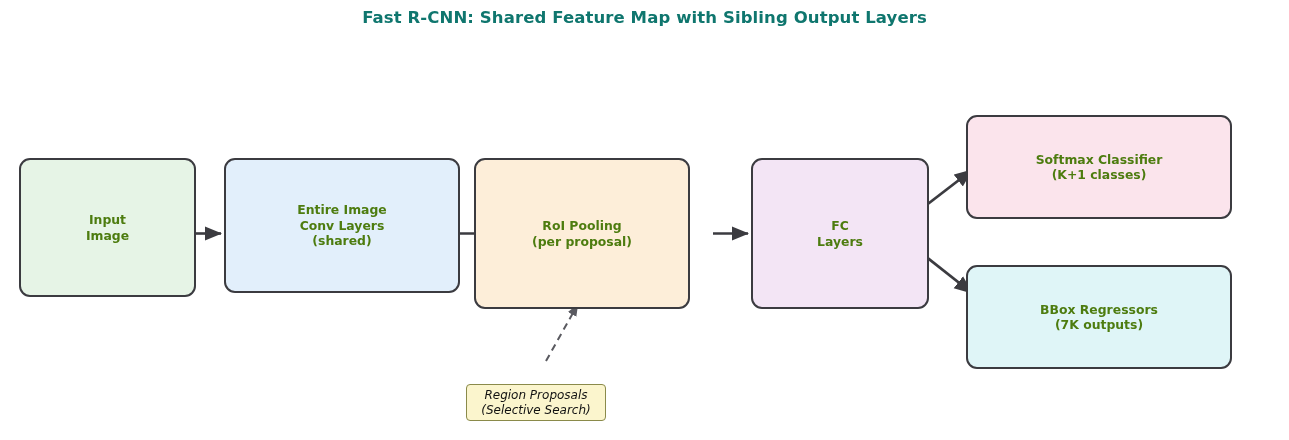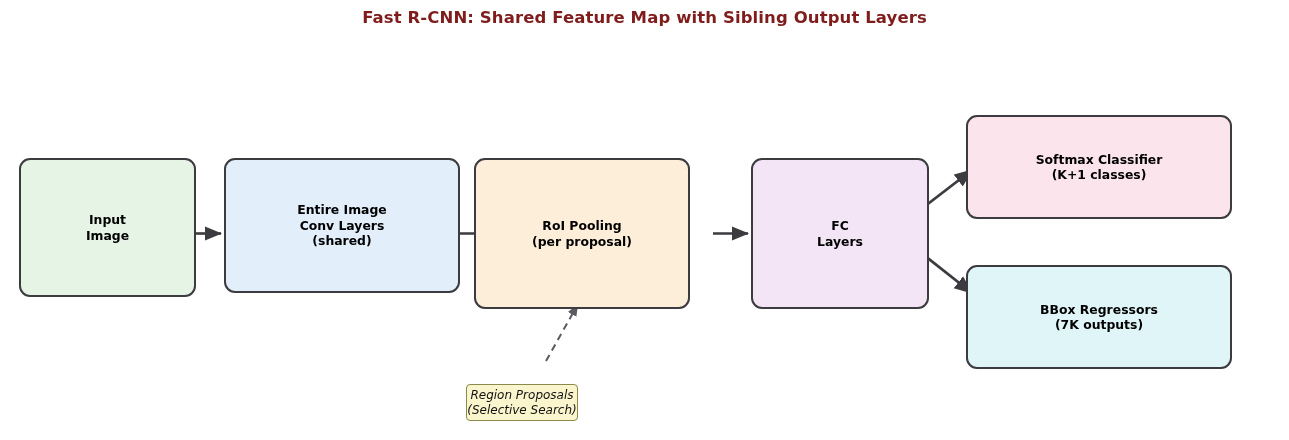--- a/index.html
+++ b/index.html
@@ -18,51 +18,51 @@
 
   #diagram-title {
     position: absolute;
     left: 0;
     top: 8px;
     width: 1289px;
     text-align: center;
     font-size: 16.5px;
     font-weight: bold;
     letter-spacing: 0.1px;
-    color: #7f1d1d;
+    color: #0f766e;
   }
 
   .node {
     position: absolute;
     box-sizing: border-box;
     border: 2px solid #3b3b40;
     border-radius: 11px;
     display: flex;
     align-items: center;
     justify-content: center;
     text-align: center;
     font-size: 12.4px;
     font-weight: bold;
     line-height: 15.5px;
-    color: #000000;
+    color: #4d7c0f;
     white-space: pre-line;
   }
 
   #node-input        { left: 19px;  top: 158px; width: 177px; height: 139px; background: #e6f4e6; }
   #node-conv         { left: 224px; top: 158px; width: 236px; height: 135px; background: #e2effb; }
   #node-roi          { left: 474px; top: 158px; width: 216px; height: 151px; background: #fdeed9; }
   #node-fc           { left: 751px; top: 158px; width: 178px; height: 151px; background: #f3e5f5; }
   #node-softmax      { left: 966px; top: 115px; width: 266px; height: 104px; background: #fbe4ec; }
   #node-bbox         { left: 966px; top: 265px; width: 266px; height: 104px; background: #dff5f7; }
 
   #note-proposals {
     position: absolute;
     left: 466px;
     top: 384px;
-    width: 112px;
+    width: 140px;
     height: 37px;
     box-sizing: border-box;
     border: 1.5px solid #8a8a4a;
     border-radius: 4px;
     background: #fbf5cd;
     display: flex;
     align-items: center;
     justify-content: center;
     text-align: center;
     font-size: 12px;

